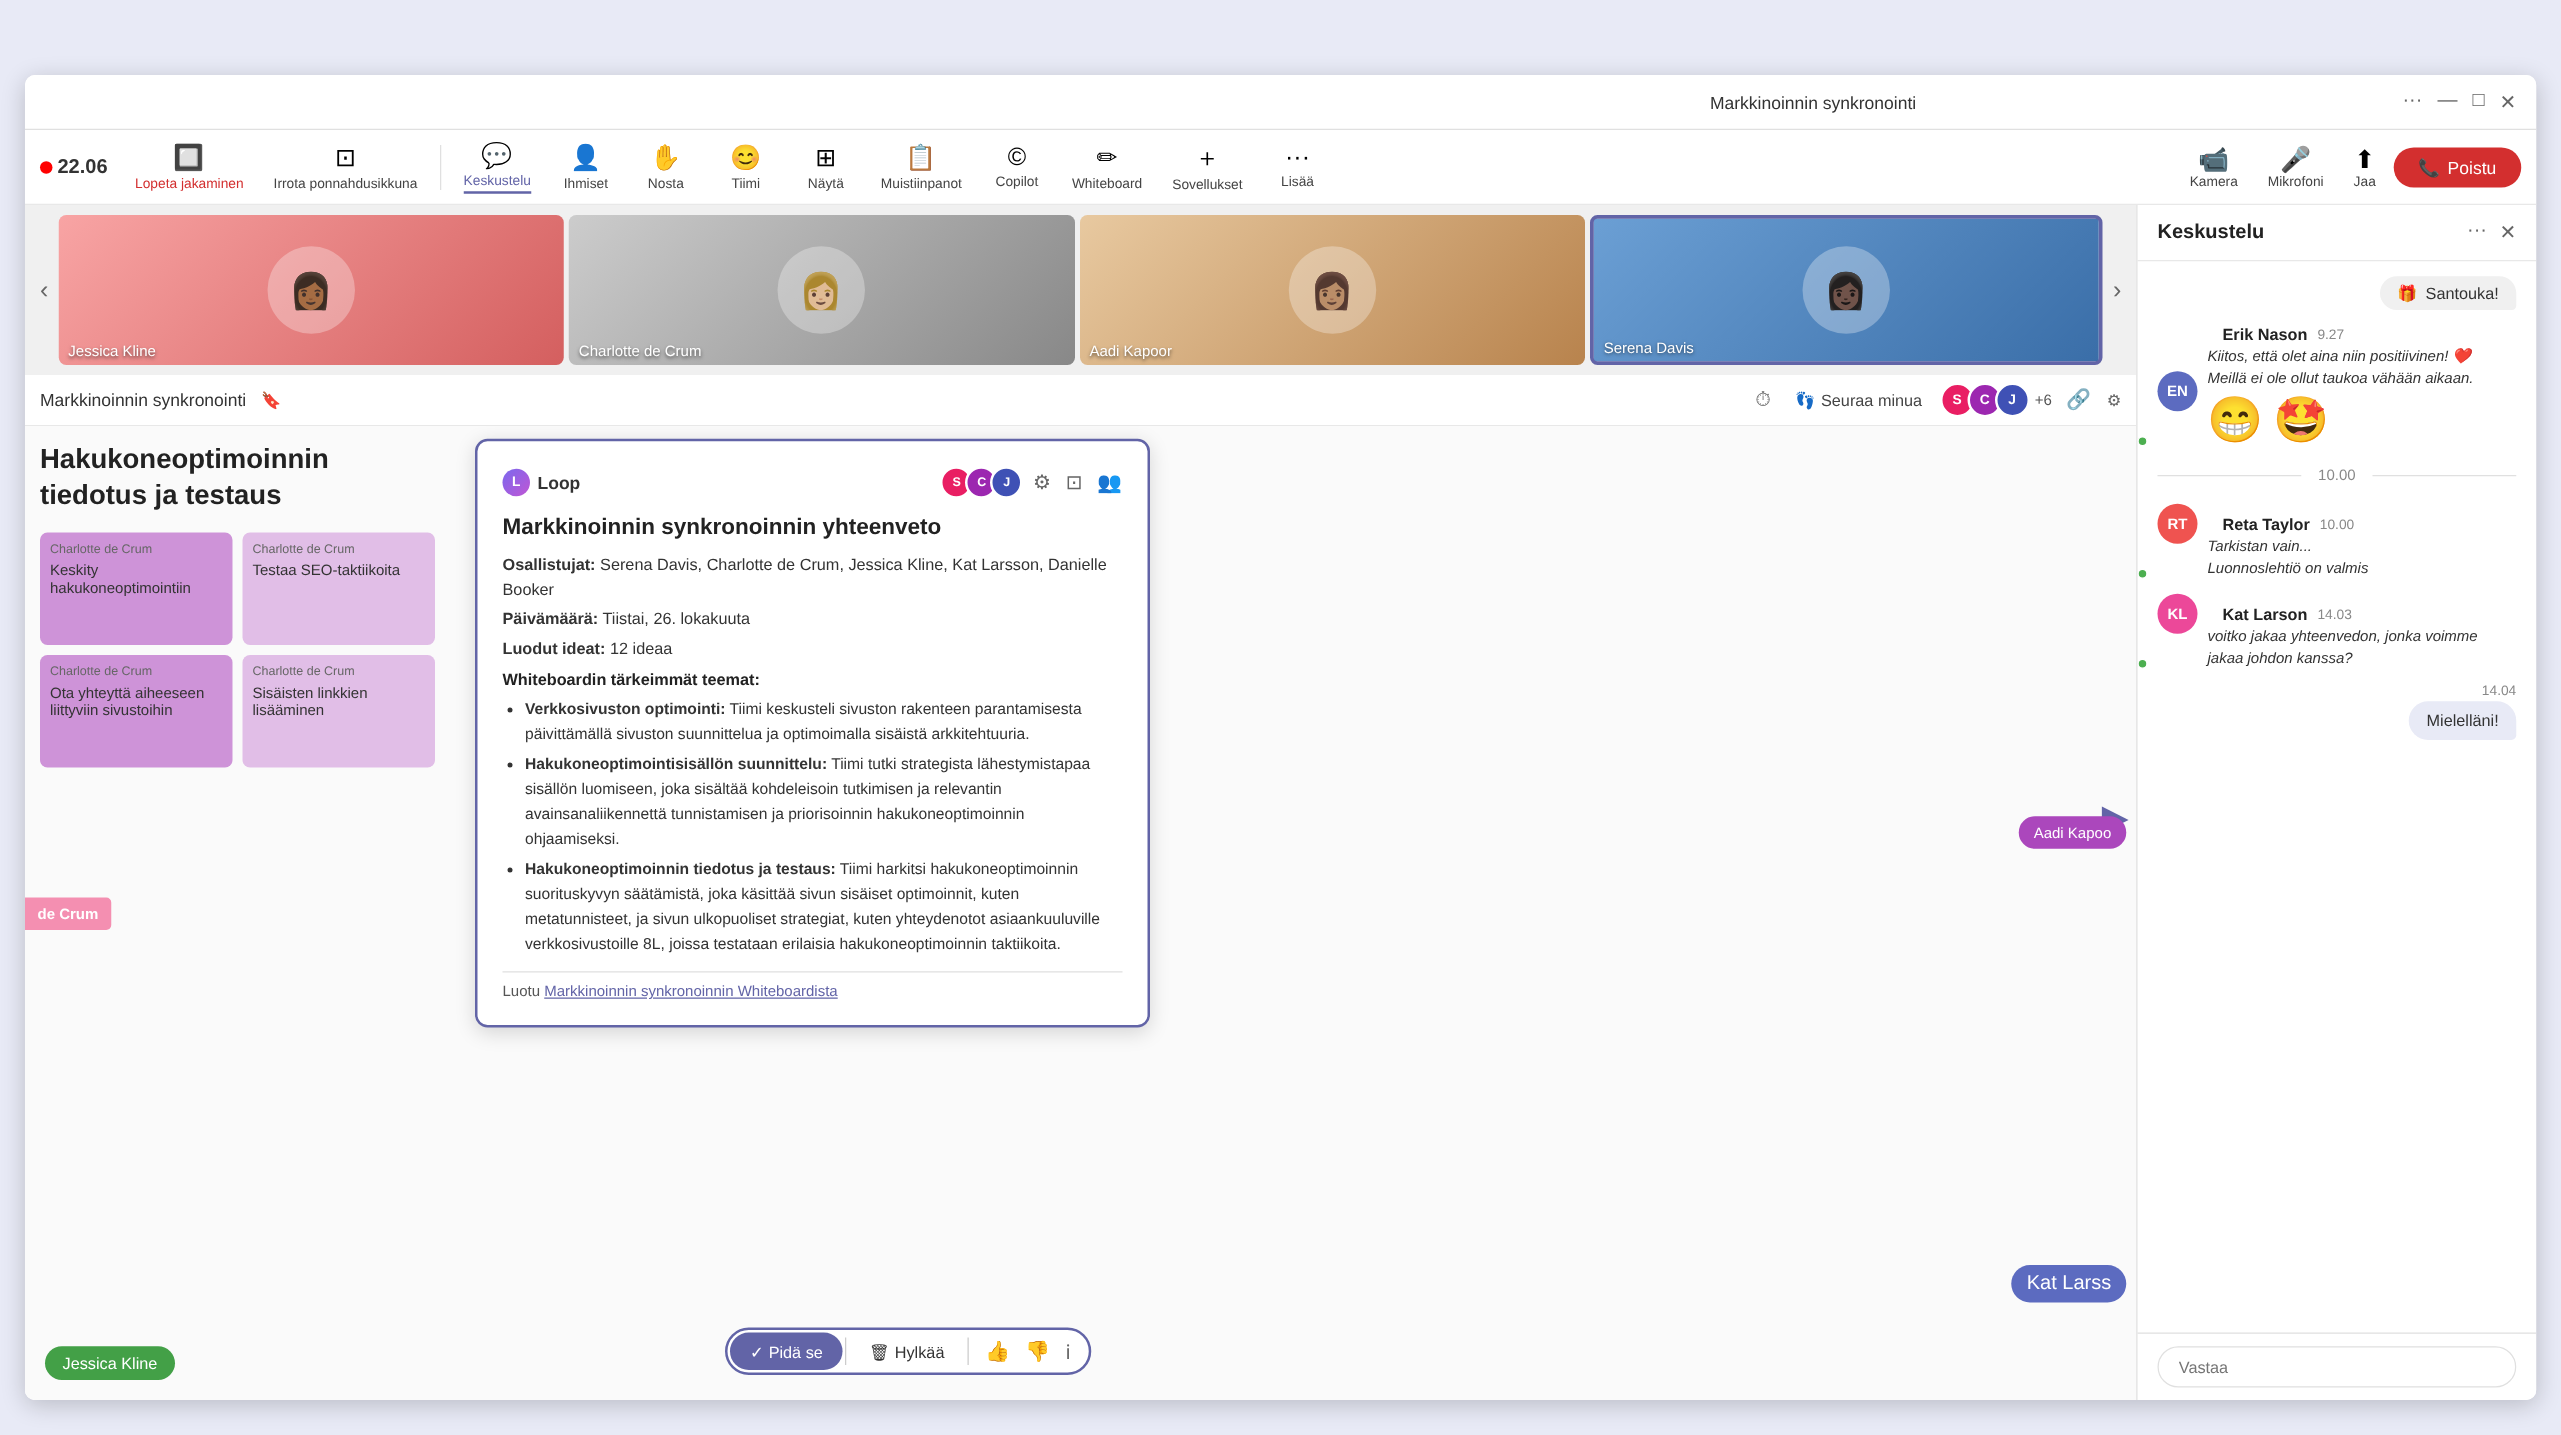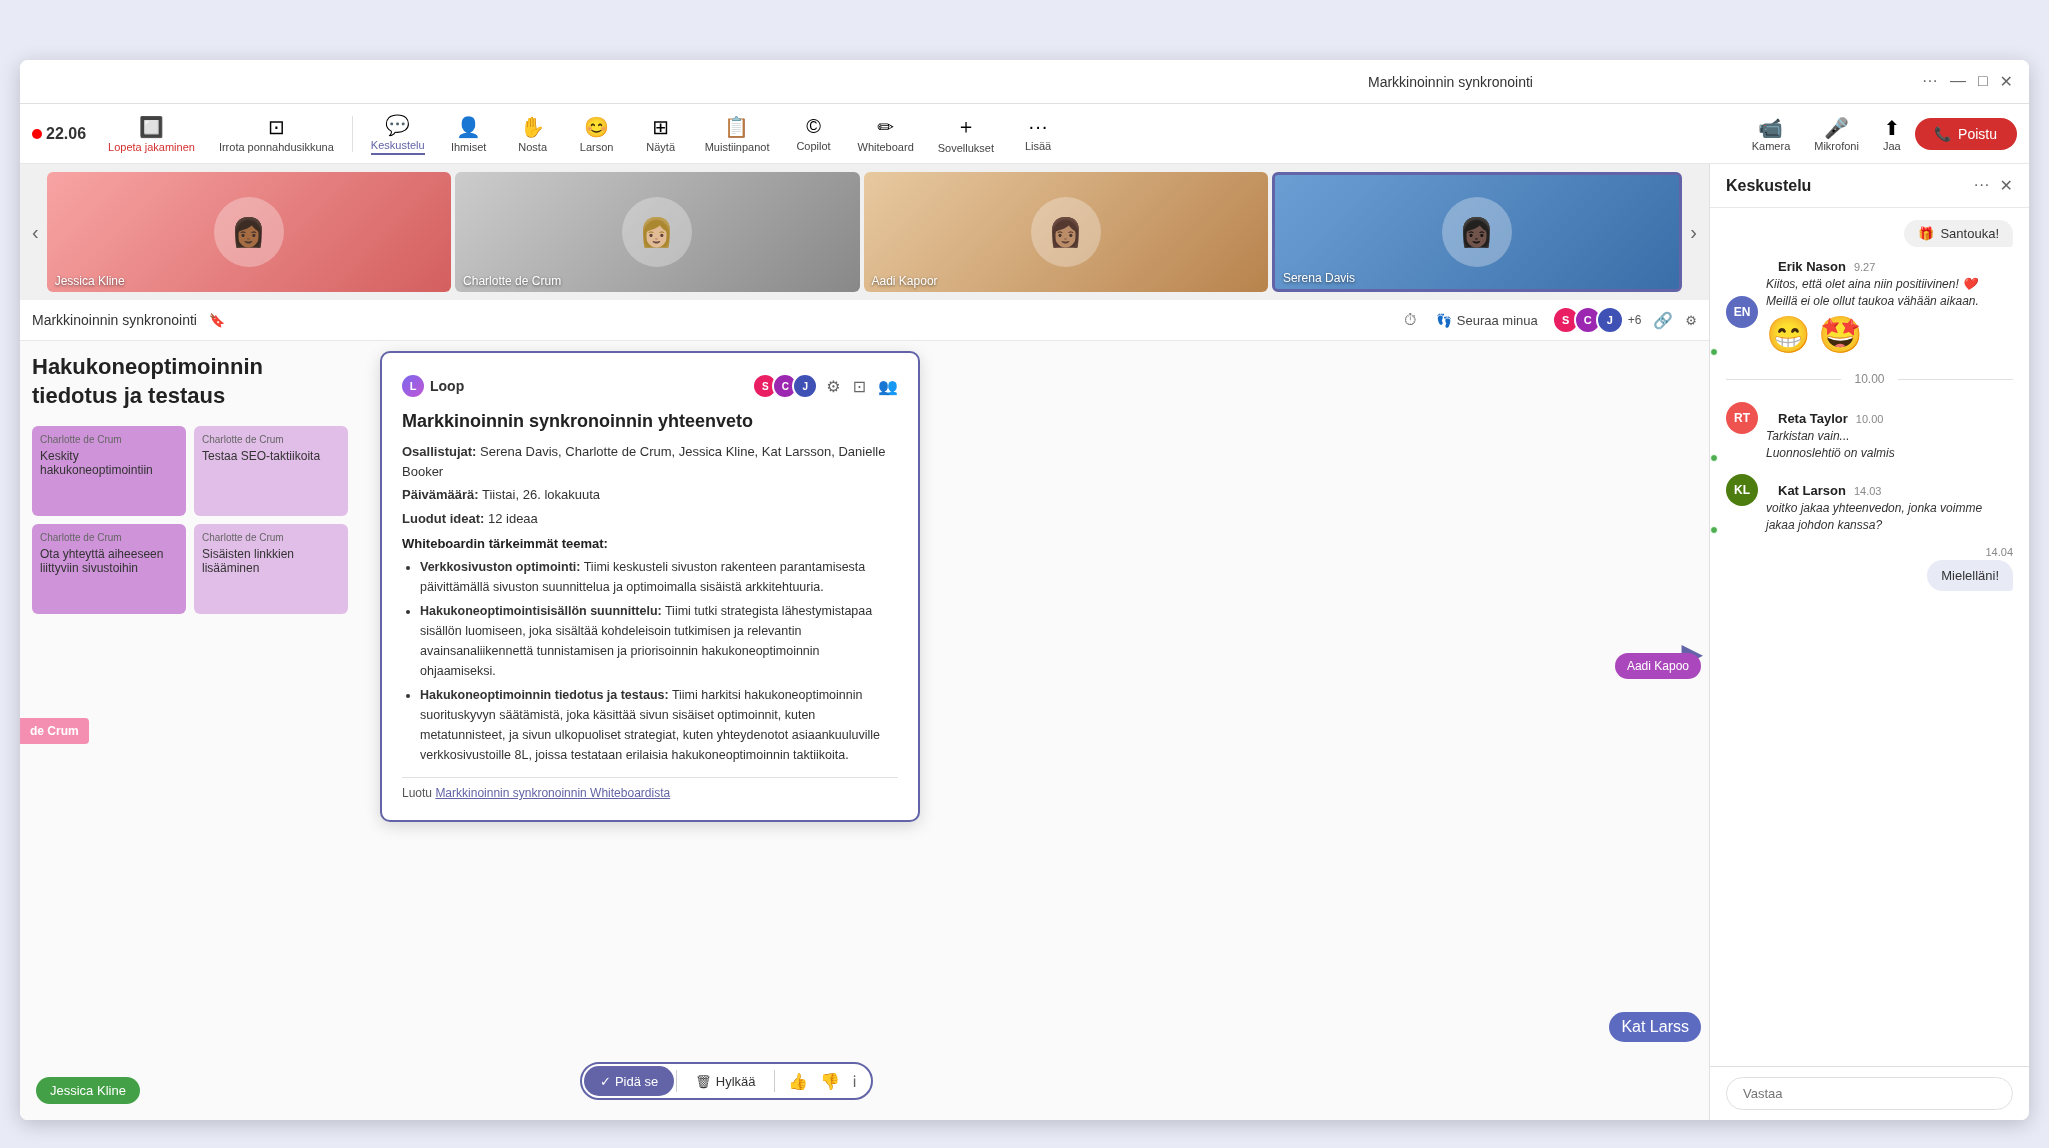--- a/index.html
+++ b/index.html
@@ -494,21 +494,21 @@
       flex-shrink: 0;
       display: flex;
       align-items: center;
       justify-content: center;
       font-size: 12px;
       font-weight: bold;
       color: #fff;
     }
     .av-erik { background: #5c6bc0; }
     .av-reta { background: #ef5350; }
-    .av-kat { background: #4d7c0f; }
+    .av-kat { background: #ec4899; }
     .chat-message-content { flex: 1; }
     .chat-sender-row {
       display: flex;
       align-items: center;
       gap: 8px;
       margin-bottom: 2px;
     }
     .chat-sender { font-size: 13px; font-weight: 600; color: #222; margin-left: 12px; }
     .chat-time { font-size: 11px; color: #888; }
     .chat-online-dot {
@@ -621,21 +621,21 @@
       <div class="label">Ihmiset</div>
     </div>
 
     <div class="toolbar-item">
       <div class="icon">✋</div>
       <div class="label">Nosta</div>
     </div>
 
     <div class="toolbar-item">
       <div class="icon">😊</div>
-      <div class="label">Larson</div>
+      <div class="label">Tiimi</div>
     </div>
 
     <div class="toolbar-item">
       <div class="icon">⊞</div>
       <div class="label">Näytä</div>
     </div>
 
     <div class="toolbar-item">
       <div class="icon">📋</div>
       <div class="label">Muistiinpanot</div>

